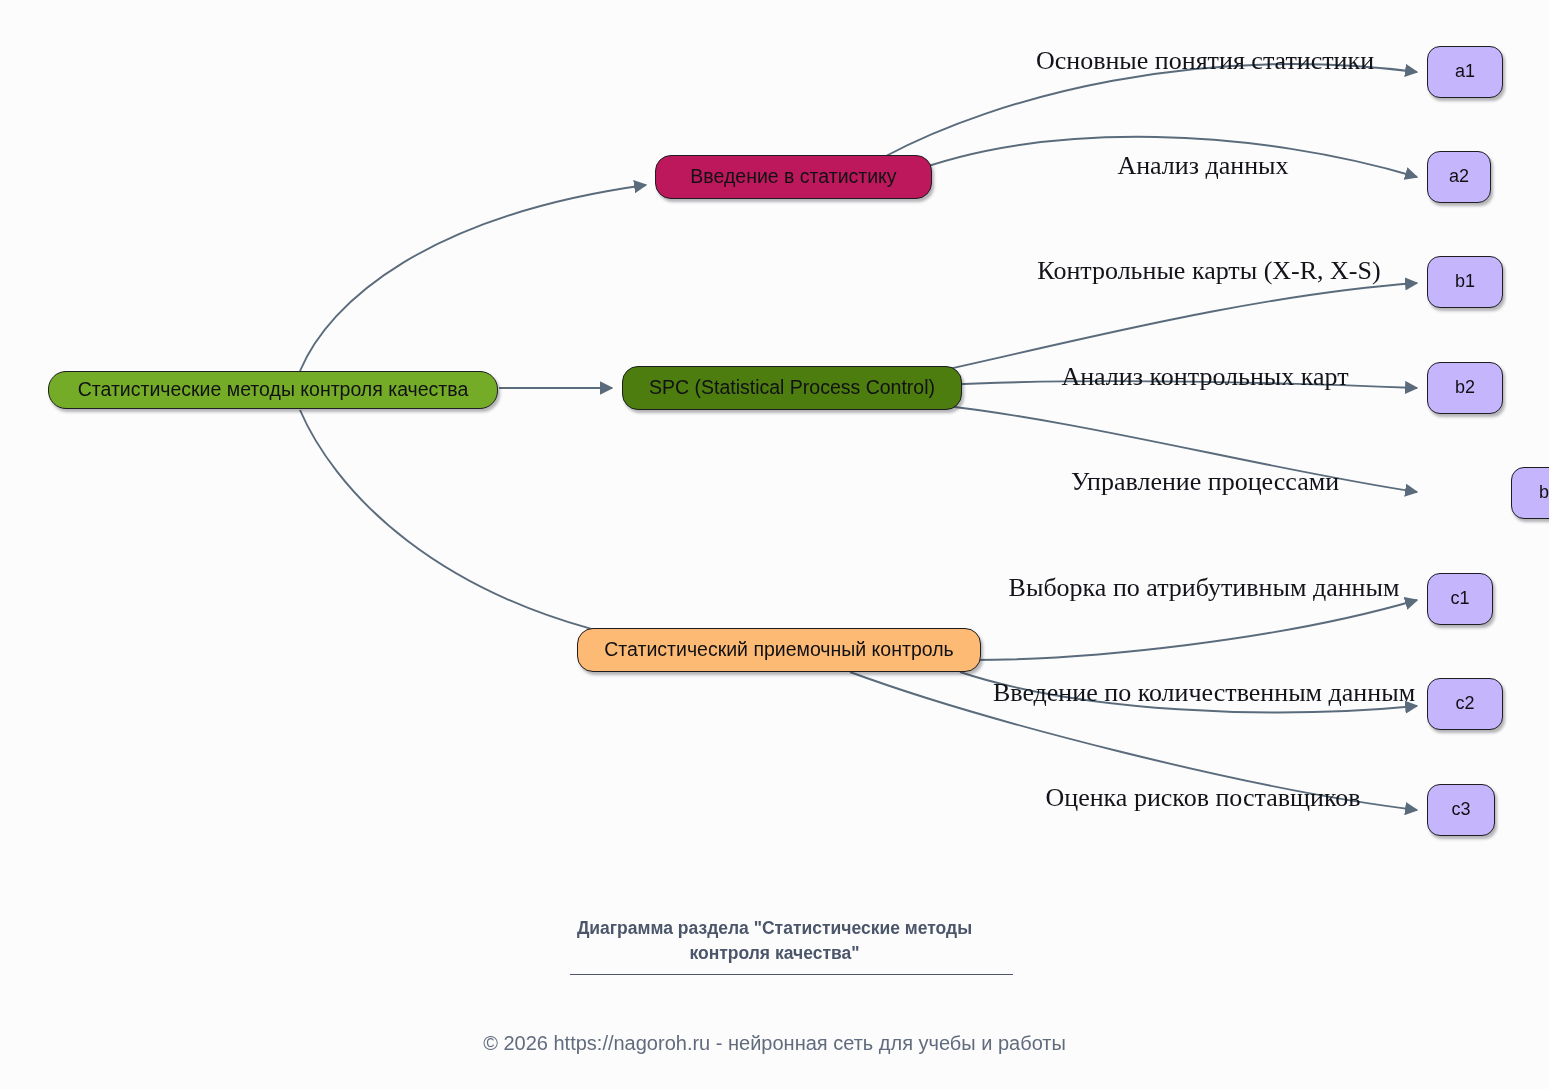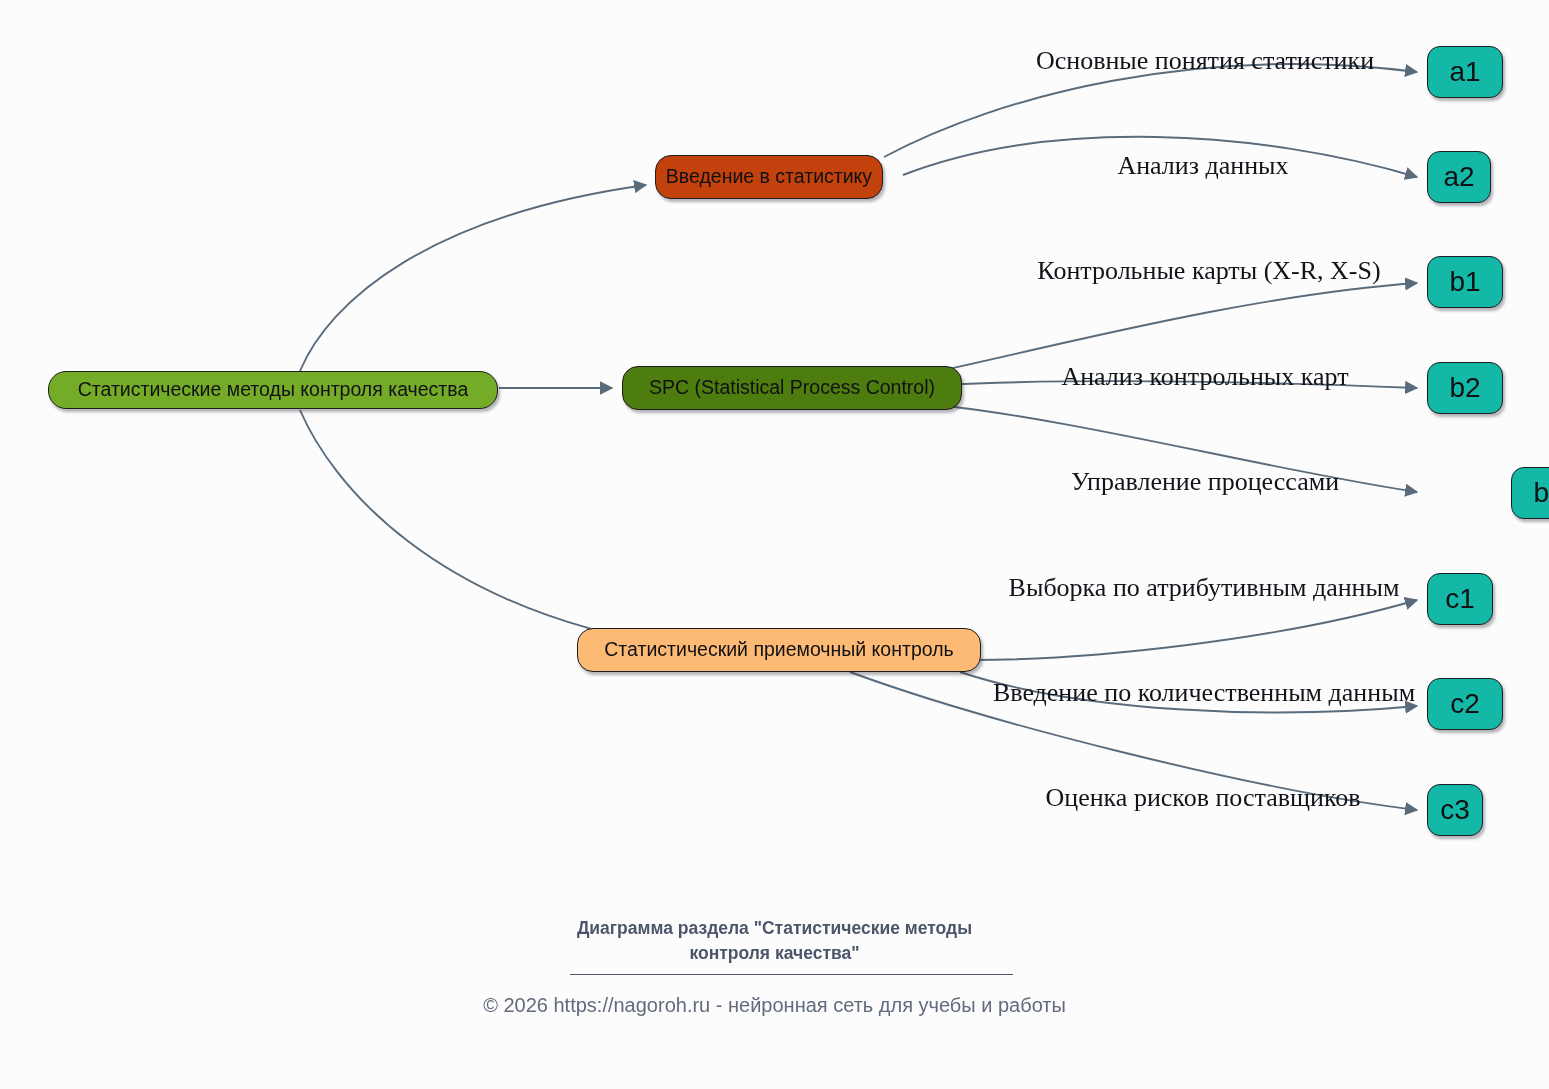--- a/index.html
+++ b/index.html
@@ -43,22 +43,22 @@
     background: #75ac27;
     font-size: 19.5px;
     border-radius: 16px;
   }
   .node.branch {
     background: #7b21c0;
     font-size: 19.5px;
     border-radius: 16px;
   }
   .node.leaf {
-    background: #14b8a6;
-    font-size: 28px;
+    background: #c4b5fd;
+    font-size: 18px;
     border-radius: 13px;
     border-width: 1.7px;
   }
 
   
   .edge-label {
     position: absolute;
     font-family: "Liberation Serif", serif;
     font-size: 26px;
     color: #13131a;
@@ -119,21 +119,21 @@
         <path d="M 972 660 C 1090 660, 1280 640, 1417 600" fill="none" stroke="#5a6b7b" stroke-width="1.9" marker-end="url(#arrow)"></path>
         <path d="M 960 672 C 1080 712, 1270 720, 1417 706" fill="none" stroke="#5a6b7b" stroke-width="1.9" marker-end="url(#arrow)"></path>
         <path d="M 850 672 C 980 720, 1250 790, 1417 810" fill="none" stroke="#5a6b7b" stroke-width="1.9" marker-end="url(#arrow)"></path>
       </g>
   </svg>
 
   <div id="nodes-layer">
       <div class="node root" style="left: 48px; top: 371px; width: 450px; height: 38px; background: rgb(117, 172, 39); border-radius: 18px;">
         <span>Статистические методы контроля качества</span>
       </div>
-      <div class="node branch" style="left: 655px; top: 155px; width: 228px; height: 44px; background: #c2410c;">
+      <div class="node branch" style="left: 655px; top: 155px; width: 277px; height: 44px; background: #be185d;">
         <span>Введение в статистику</span>
       </div>
       <div class="node branch" style="left: 622px; top: 366px; width: 340px; height: 44px; background: #4d7c0f;">
         <span>SPC (Statistical Process Control)</span>
       </div>
       <div class="node branch" style="left: 577px; top: 628px; width: 404px; height: 44px; background: #fdba74;">
         <span>Статистический приемочный контроль</span>
       </div>
       <div class="node leaf" style="left: 1427px; top: 46px; width: 76px; height: 52px;">
         <span>a1</span>
@@ -149,21 +149,21 @@
       </div>
       <div class="node leaf" style="left: 1511px; top: 467px; width: 76px; height: 52px; justify-content: center;">
         <span>b3</span>
       </div>
       <div class="node leaf" style="left: 1427px; top: 573px; width: 66px; height: 52px;">
         <span>c1</span>
       </div>
       <div class="node leaf" style="left: 1427px; top: 678px; width: 76px; height: 52px;">
         <span>c2</span>
       </div>
-      <div class="node leaf" style="left: 1427px; top: 784px; width: 56px; height: 52px;">
+      <div class="node leaf" style="left: 1427px; top: 784px; width: 68px; height: 52px;">
         <span>c3</span>
       </div>
     </div>
   <div id="labels-layer">
       <div class="edge-label" style="left: 1205px; top: 61px;">Основные понятия статистики</div>
       <div class="edge-label" style="left: 1203px; top: 166px;">Анализ данных</div>
       <div class="edge-label" style="left: 1209px; top: 271px;">Контрольные карты (X-R, X-S)</div>
       <div class="edge-label" style="left: 1205px; top: 377px;">Анализ контрольных карт</div>
       <div class="edge-label" style="left: 1205px; top: 482px;">Управление процессами</div>
       <div class="edge-label" style="left: 1204px; top: 588px;">Выборка по атрибутивным данным</div>
@@ -171,15 +171,15 @@
       <div class="edge-label" style="left: 1203px; top: 798px;">Оценка рисков поставщиков</div>
     </div>
 
   <div class="caption" style="top:916px;">
     <span>Диаграмма раздела "Статистические методы</span>
     <span class="caption-line2">контроля качества"</span>
   </div>
 
   <div class="divider" style="left:570px; top:974px; width:443px;"></div>
 
-  <div class="footer-note" style="top:994px;">© 2026 https://nagoroh.ru - нейронная сеть для учебы и работы</div>
+  <div class="footer-note" style="top:1032px;">© 2026 https://nagoroh.ru - нейронная сеть для учебы и работы</div>
 
 </div>
 
 </body></html>

